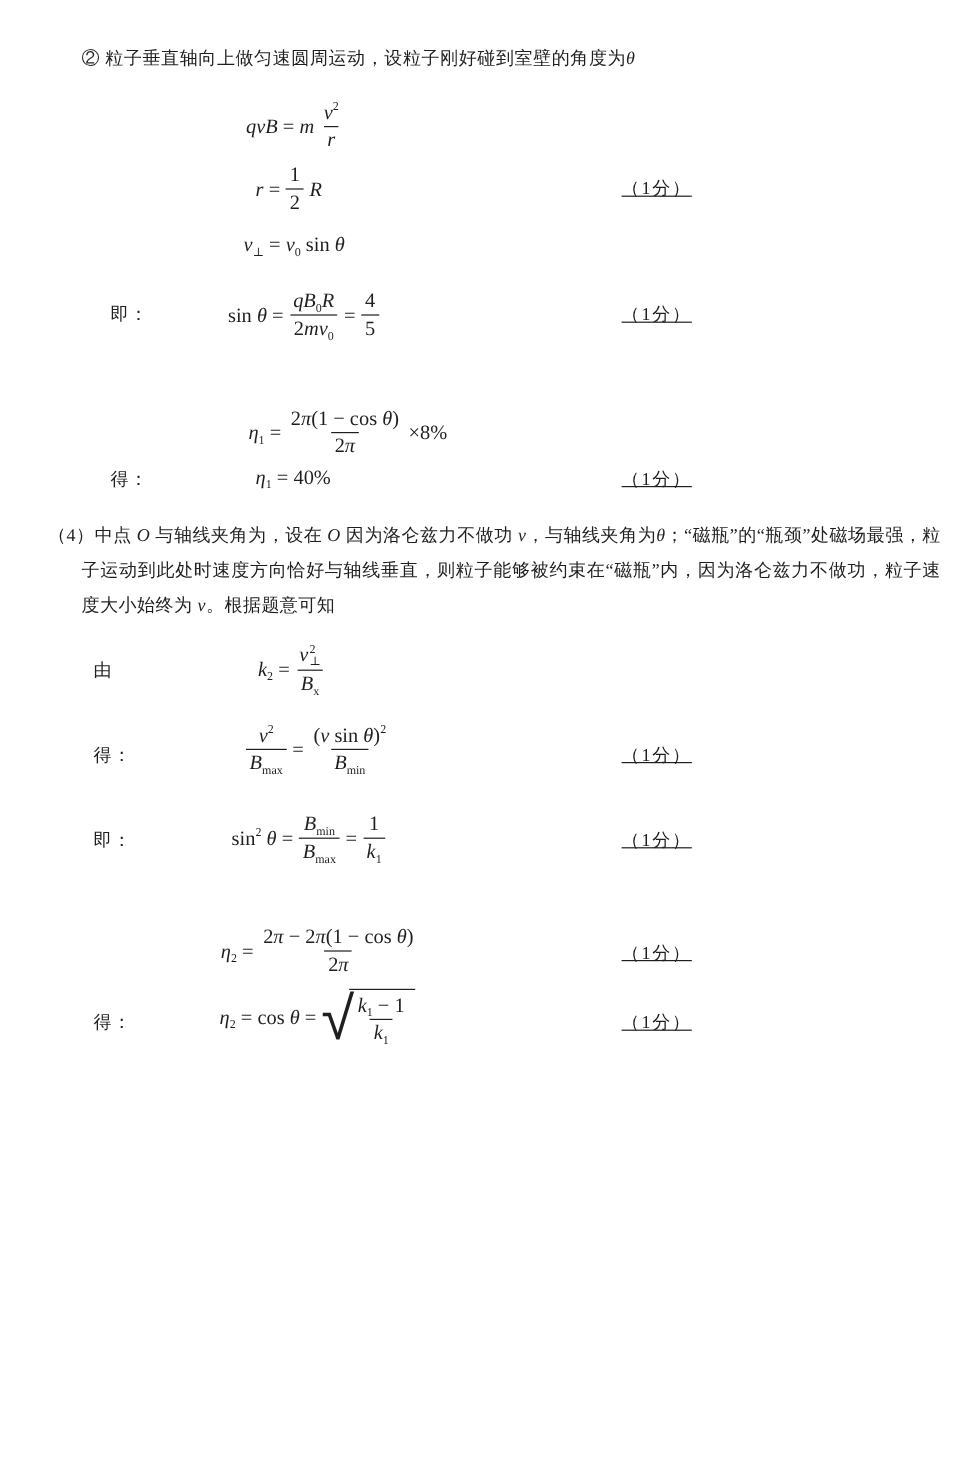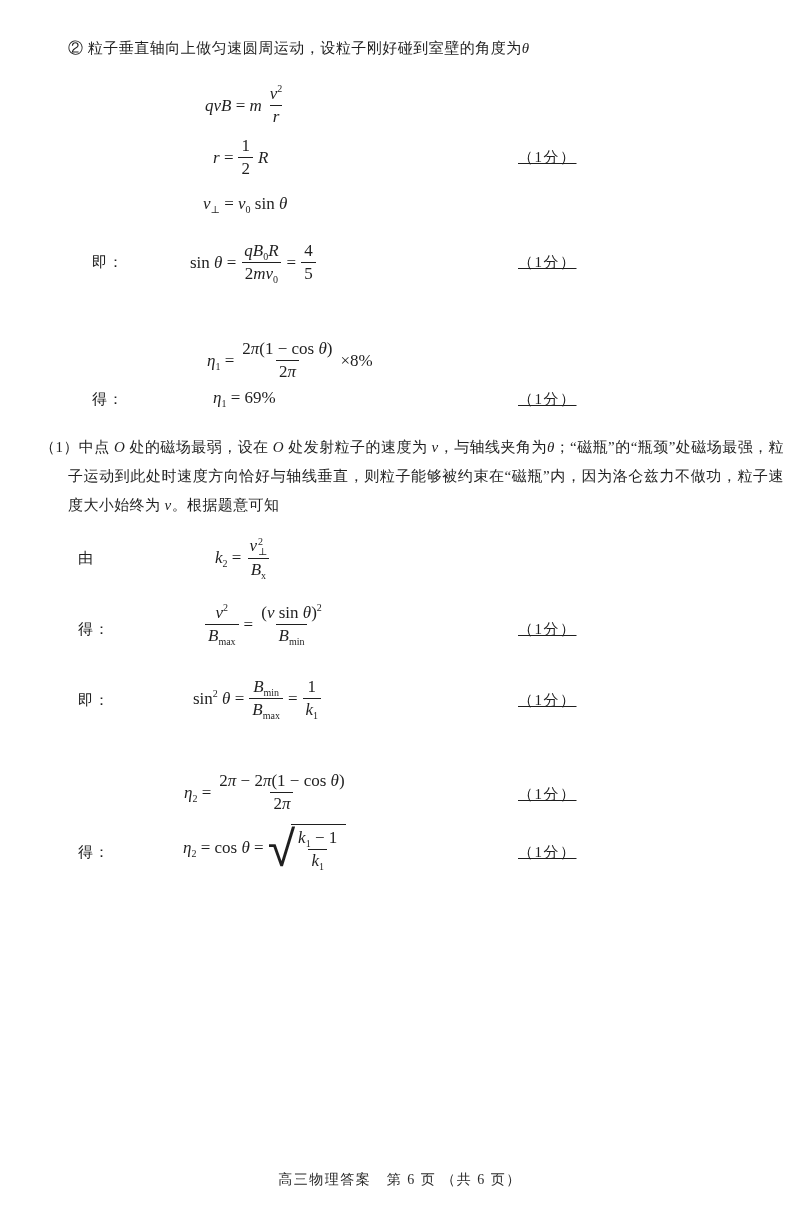--- a/index.html
+++ b/index.html
@@ -78,25 +78,25 @@
     <span class="seg"><i>η</i><sub>1</sub><span> =</span></span>
     <span class="frac">
       <span class="fn"><span>2</span><i>π</i><span>(1 − cos </span><i>θ</i><span>)</span></span>
       <span class="fd"><span>2</span><i>π</i></span>
     </span>
     <span class="seg"><span>×8%</span></span>
   </div>
 
   <div class="lab" style="left:92px;top:390px">得：</div>
   <div class="eq" style="left:213px;top:388px">
-    <span class="seg"><i>η</i><sub>1</sub><span> = 69%</span></span>
+    <span class="seg"><i>η</i><sub>1</sub><span> = 40%</span></span>
   </div>
   <div class="score" style="left:518px;top:390px">（1分）</div>
 
-  <div class="para"><span>（1）中点 </span><i>O</i><span> 处的磁场最弱，设在 </span><i>O</i><span> 处发射粒子的速度为 </span><i>v</i><span>，与轴线夹角为</span><i>θ</i><span>；“磁瓶”的“瓶颈”处磁场最强，粒子运动到此处时速度方向恰好与轴线垂直，则粒子能够被约束在“磁瓶”内，因为洛仑兹力不做功，粒子速度大小始终为 </span><i>v</i><span>。根据题意可知</span></div>
+  <div class="para"><span>（4）中点 </span><i>O</i><span> 与轴线夹角为，设在 </span><i>O</i><span> 因为洛仑兹力不做功 </span><i>v</i><span>，与轴线夹角为</span><i>θ</i><span>；“磁瓶”的“瓶颈”处磁场最强，粒子运动到此处时速度方向恰好与轴线垂直，则粒子能够被约束在“磁瓶”内，因为洛仑兹力不做功，粒子速度大小始终为 </span><i>v</i><span>。根据题意可知</span></div>
 
   <div class="lab" style="left:78px;top:549px">由</div>
   <div class="eq" style="left:215px;top:535px">
     <span class="seg"><i>k</i><sub>2</sub><span> =</span></span>
     <span class="frac">
       <span class="fn"><i>v</i><span class="stk">
             <span>2</span>
             <span>⊥</span>
           </span></span>
       <span class="fd"><i>B</i><sub>x</sub></span>
@@ -150,15 +150,14 @@
       <span class="bod">
         <span class="frac" style="margin:0">
           <span class="fn"><i>k</i><sub>1</sub><span> − 1</span></span>
           <span class="fd"><i>k</i><sub>1</sub></span>
         </span>
       </span>
     </span>
   </div>
   <div class="score" style="left:518px;top:843px">（1分）</div>
 
-  <div class="footer">高三物理答案　第 6 页 （共 6 页）</div>
 
 </div>
 
 </body></html>

